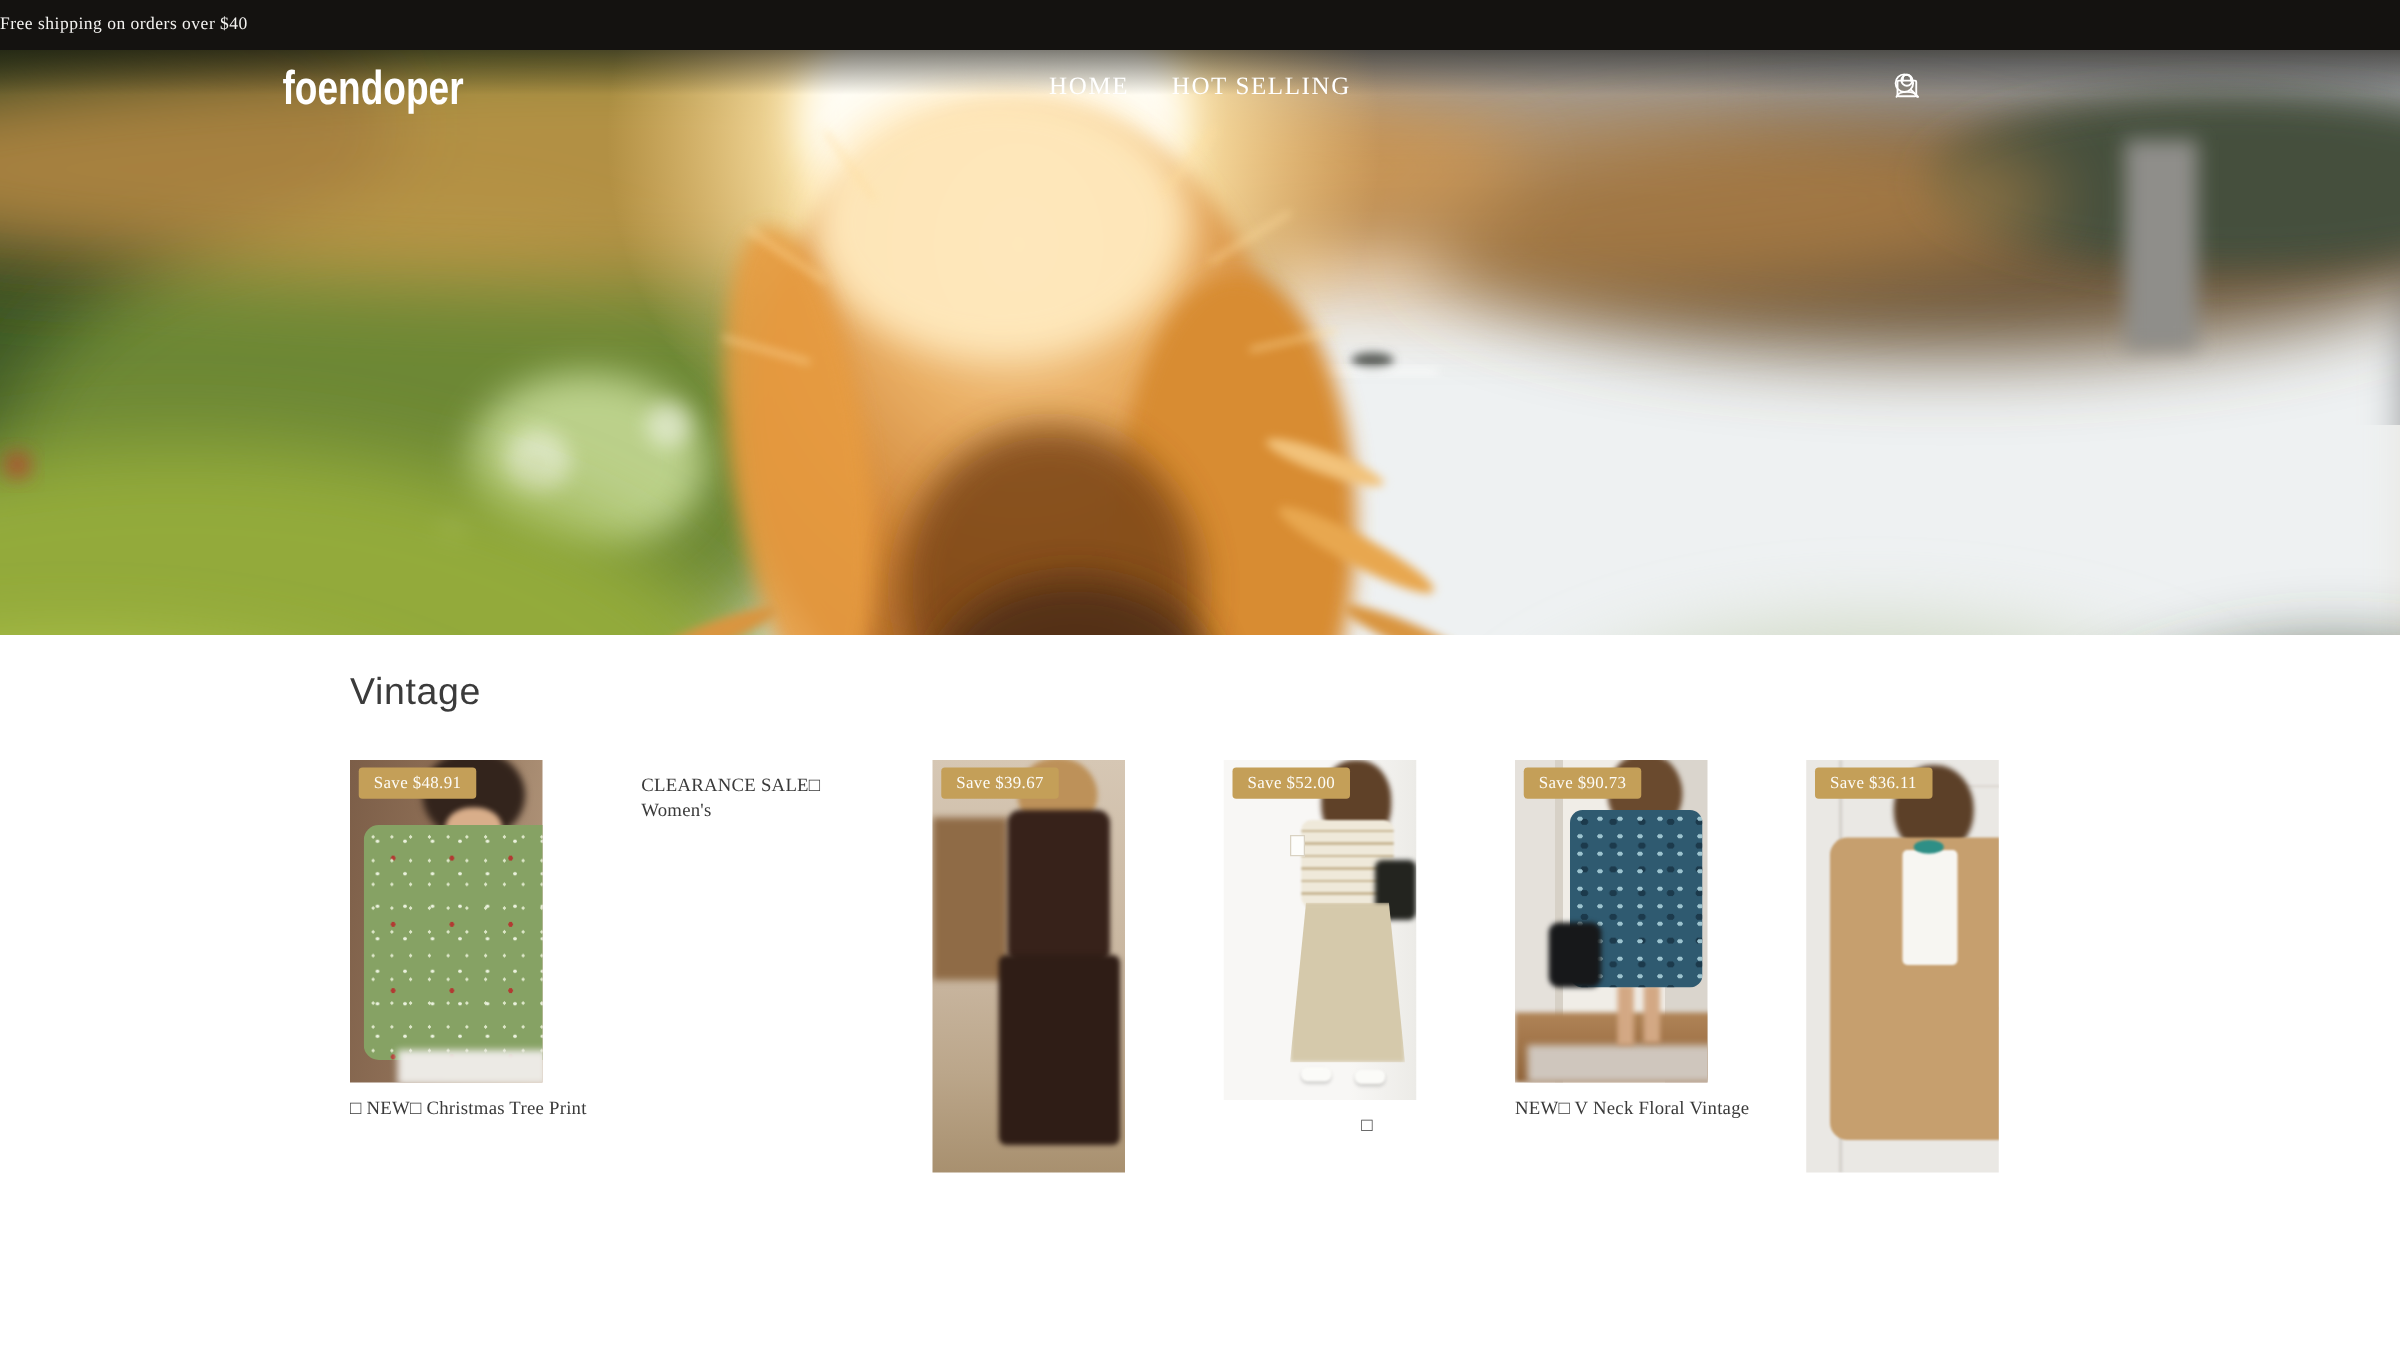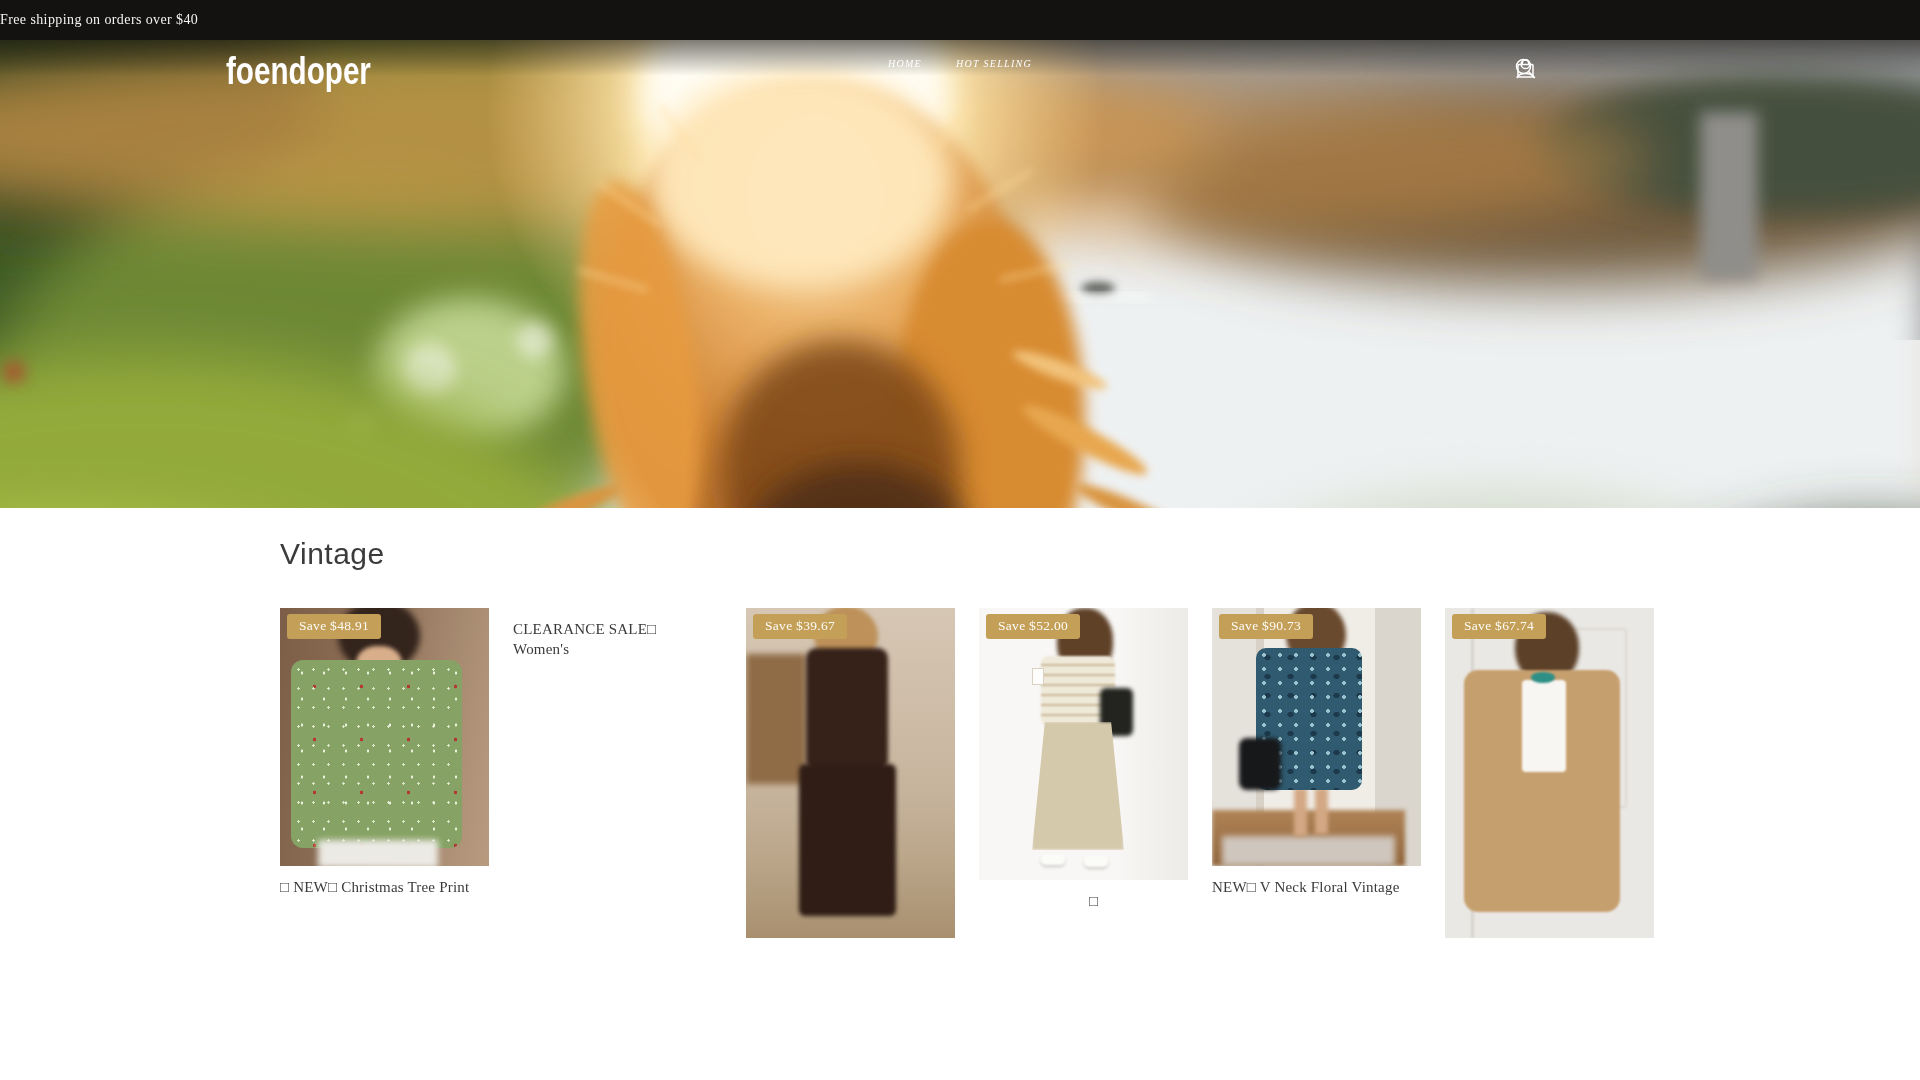--- a/index.html
+++ b/index.html
@@ -15,34 +15,34 @@
   .hero { position:relative; width:1920px; height:468px; overflow:hidden; background:#9b9c9e; }
   .hero svg { position:absolute; inset:0; display:block; }
 
   
   .header { position:absolute; top:0; left:0; right:0; height:90px; z-index:5; }
   .logo { position:absolute; left:226px; top:10px; color:#ffffff;
           font-family:"Liberation Sans", sans-serif; font-weight:700; font-size:38px;
           transform:scaleX(.78); transform-origin:left center; letter-spacing:0; cursor:pointer; }
   .nav { position:absolute; left:50%; transform:translateX(-50%); top:18px;
          display:flex; gap:34px; }
-  .nav a { color:#ffffff; font-size:10px; letter-spacing:1.3px; text-decoration:none;
-           cursor:pointer;font-style:italic; }
+  .nav a { color:#ffffff; font-size:20px; letter-spacing:1.3px; text-decoration:none;
+           cursor:pointer; }
   .hicons { position:absolute; right:278px; top:16px; display:flex; gap:27px; }
   .hicon { width:25px; height:25px; cursor:pointer; }
   .hicon svg { width:25px; height:25px; stroke:#ffffff; stroke-width:1.5; fill:none;
                stroke-linecap:round; stroke-linejoin:round; }
 
   
   .products { width:1360px; margin:0 auto; }
   .products h2 { padding-top:29px; font-family:"Liberation Sans", sans-serif;
                  font-weight:500; font-size:30px; color:#3b3b3b; letter-spacing:.5px; }
   .grid { margin-top:37px; display:flex; gap:40px; }
   .card { width:193px; flex:0 0 193px; cursor:pointer; }
-  .pimg { position:relative; width:209px; overflow:hidden; }
+  .pimg { position:relative; width:154px; overflow:hidden; }
   .badge { position:absolute; top:6px; left:7px; z-index:3; color:#fdfcf8;
            font-size:13.5px; letter-spacing:.3px; padding:4px 12px 5px;
            border-radius:3px; background:#c49f58; }
   .title { margin-top:11px; font-size:15px; color:#3a3a3a; line-height:1.35;
            letter-spacing:.2px; }
   .card:nth-child(4) .title { text-indent:110px; }
 
   .shape { position:absolute; }
 
   
@@ -320,21 +320,21 @@
         <div class="shape leg1"></div>
           <div class="shape leg2"></div>
         <div class="shape dress"></div>
           <div class="shape bag"></div>
       </div>
       <div class="title">NEW□ V Neck Floral Vintage</div>
     </div>
 
     <div class="card">
       <div class="pimg p6">
-        <span class="badge" style="background: rgb(196, 159, 88);">Save $67.74</span>
+        <span class="badge" style="background: rgb(196, 159, 88);">Save $36.11</span>
         <div class="shape line"></div>
           <div class="shape panel"></div>
           <div class="shape hair"></div>
         <div class="shape coat"></div>
           <div class="shape shirt"></div>
         <div class="shape necklace"></div>
       </div>
       <div class="title"></div>
     </div>
 

